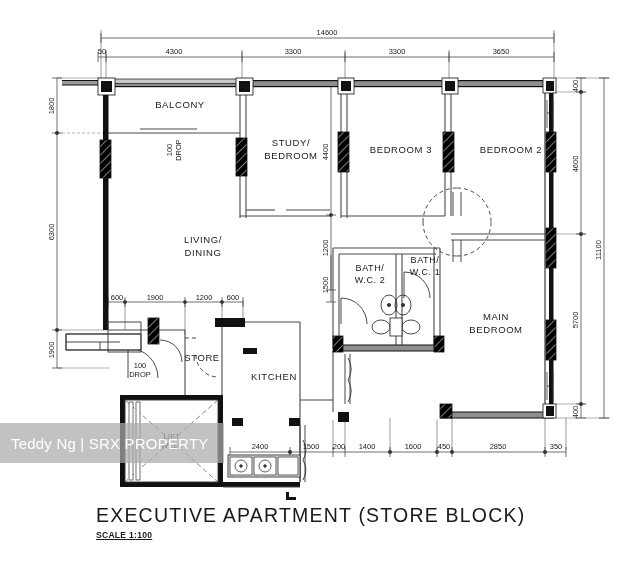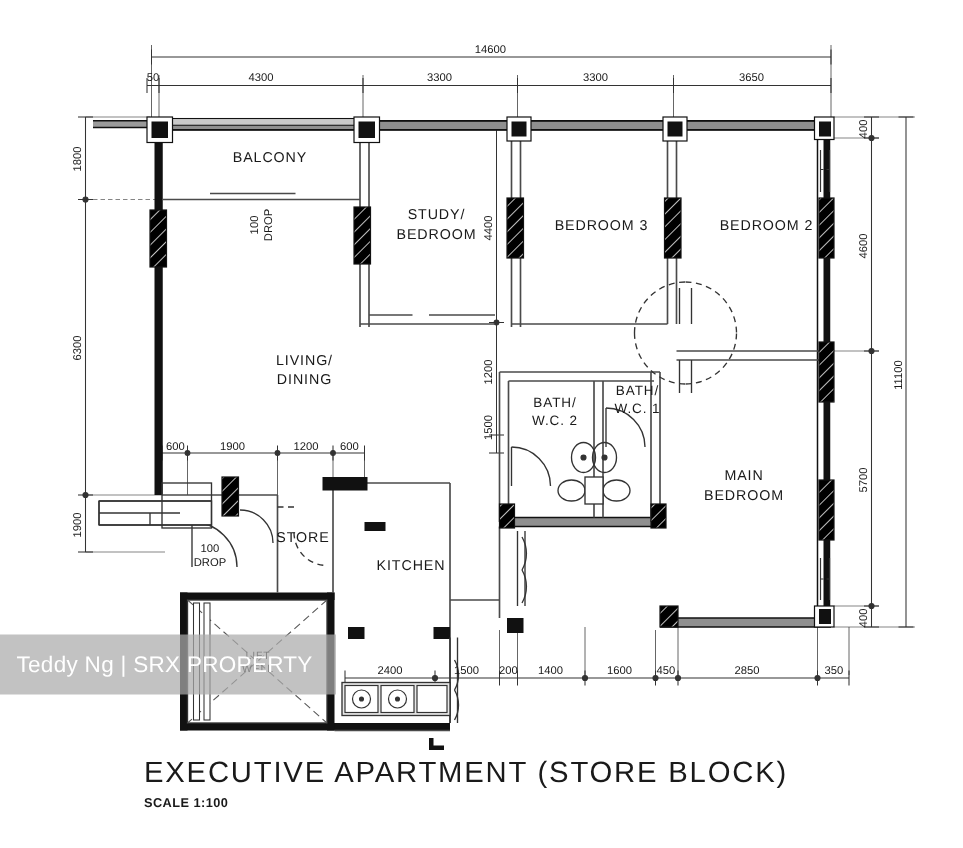--- a/index.html
+++ b/index.html
@@ -6,21 +6,21 @@
   body{width:642px;height:565px;position:relative;overflow:hidden;
        font-family:"Liberation Sans",sans-serif;color:#111;}
   #plan{position:absolute;left:0;top:0;width:642px;height:565px;}
   .wm{position:absolute;left:0;top:423px;width:224px;height:40px;
       background:rgba(170,170,170,0.72);display:flex;align-items:center;}
   .wm span{color:#ffffff;font-size:15px;padding-left:11px;letter-spacing:.2px;
            font-family:"Liberation Sans",sans-serif;}
   .ttl{position:absolute;left:96px;top:504px;font-size:19.5px;letter-spacing:1.2px;
        color:#1a1a1a;font-family:"Liberation Sans",sans-serif;white-space:nowrap;}
   .scl{position:absolute;left:96px;top:530px;font-size:8.5px;font-weight:bold;
-       letter-spacing:.3px;color:#1a1a1a;}
+       letter-spacing:.3px;color:#1a1a1a;text-decoration:underline;}
 </style>
 </head>
 <body>
 
 <svg id="plan" viewBox="0 0 642 565">
   <defs>
     <pattern id="hatchwall" width="6" height="6" patternUnits="userSpaceOnUse" patternTransform="rotate(45)">
       <rect width="6" height="6" fill="#000"></rect>
       <line x1="0" y1="0" x2="0" y2="6" stroke="#fff" stroke-width="1"></line>
     </pattern>

